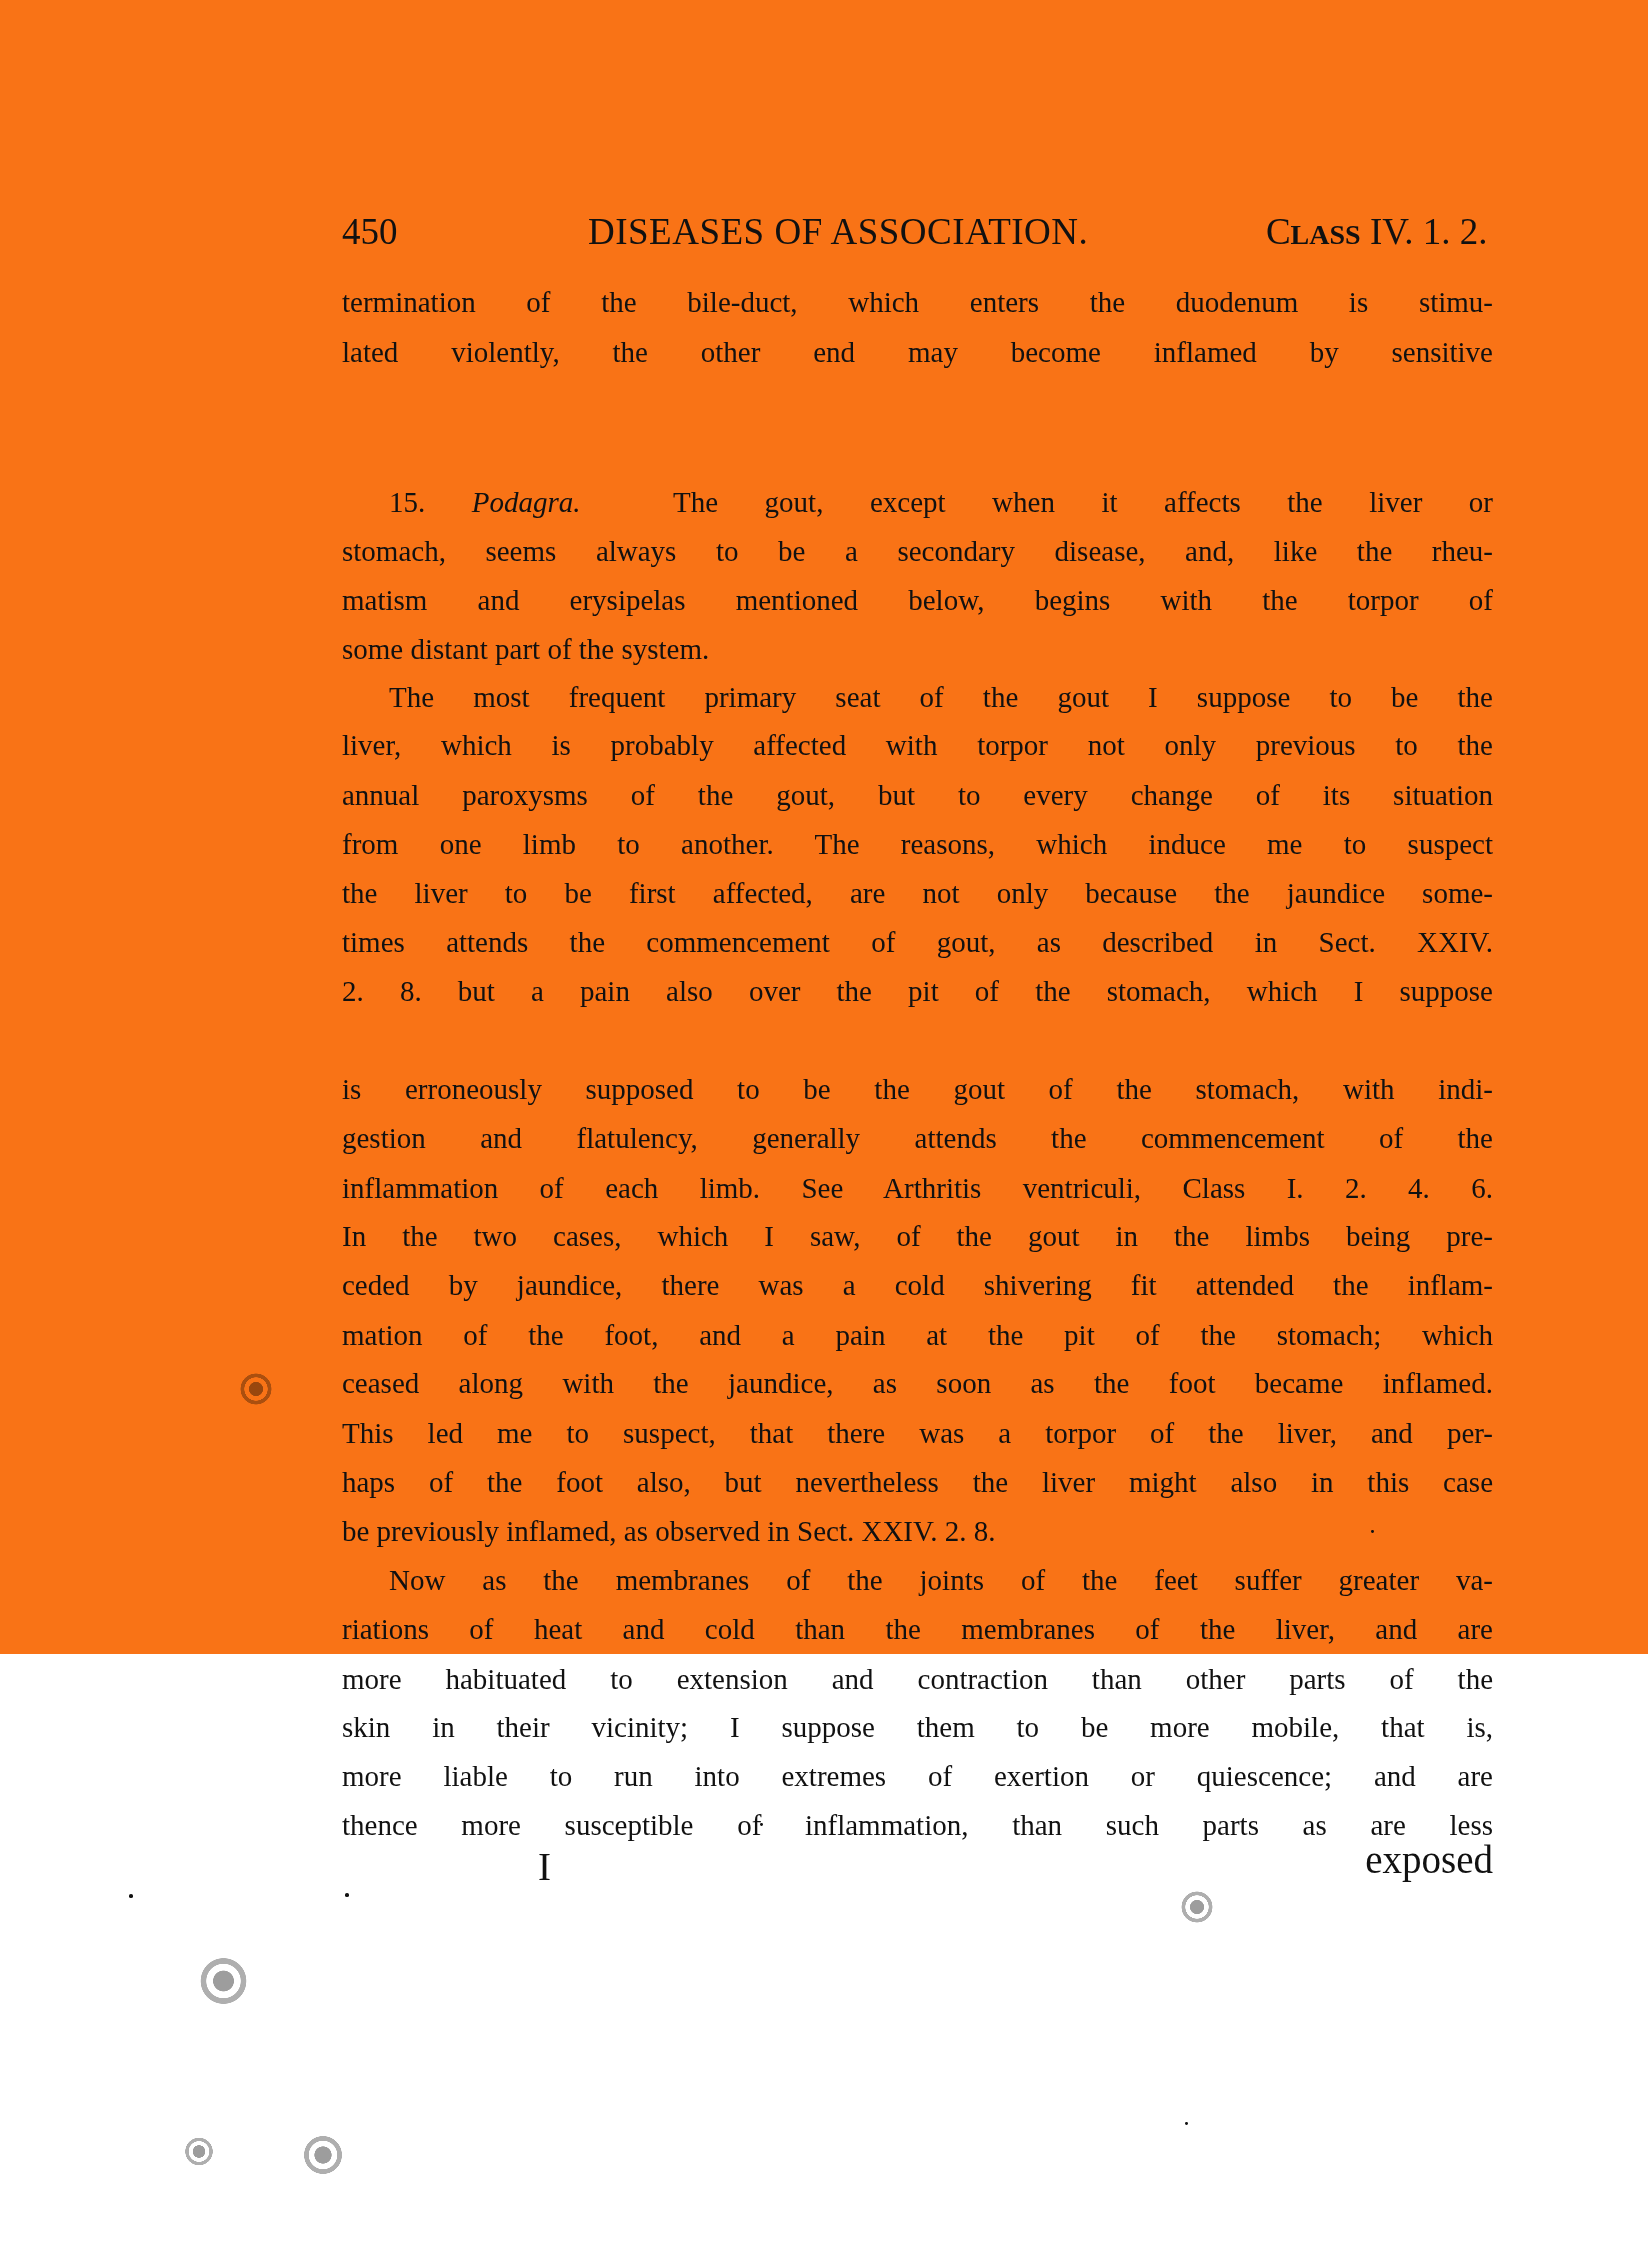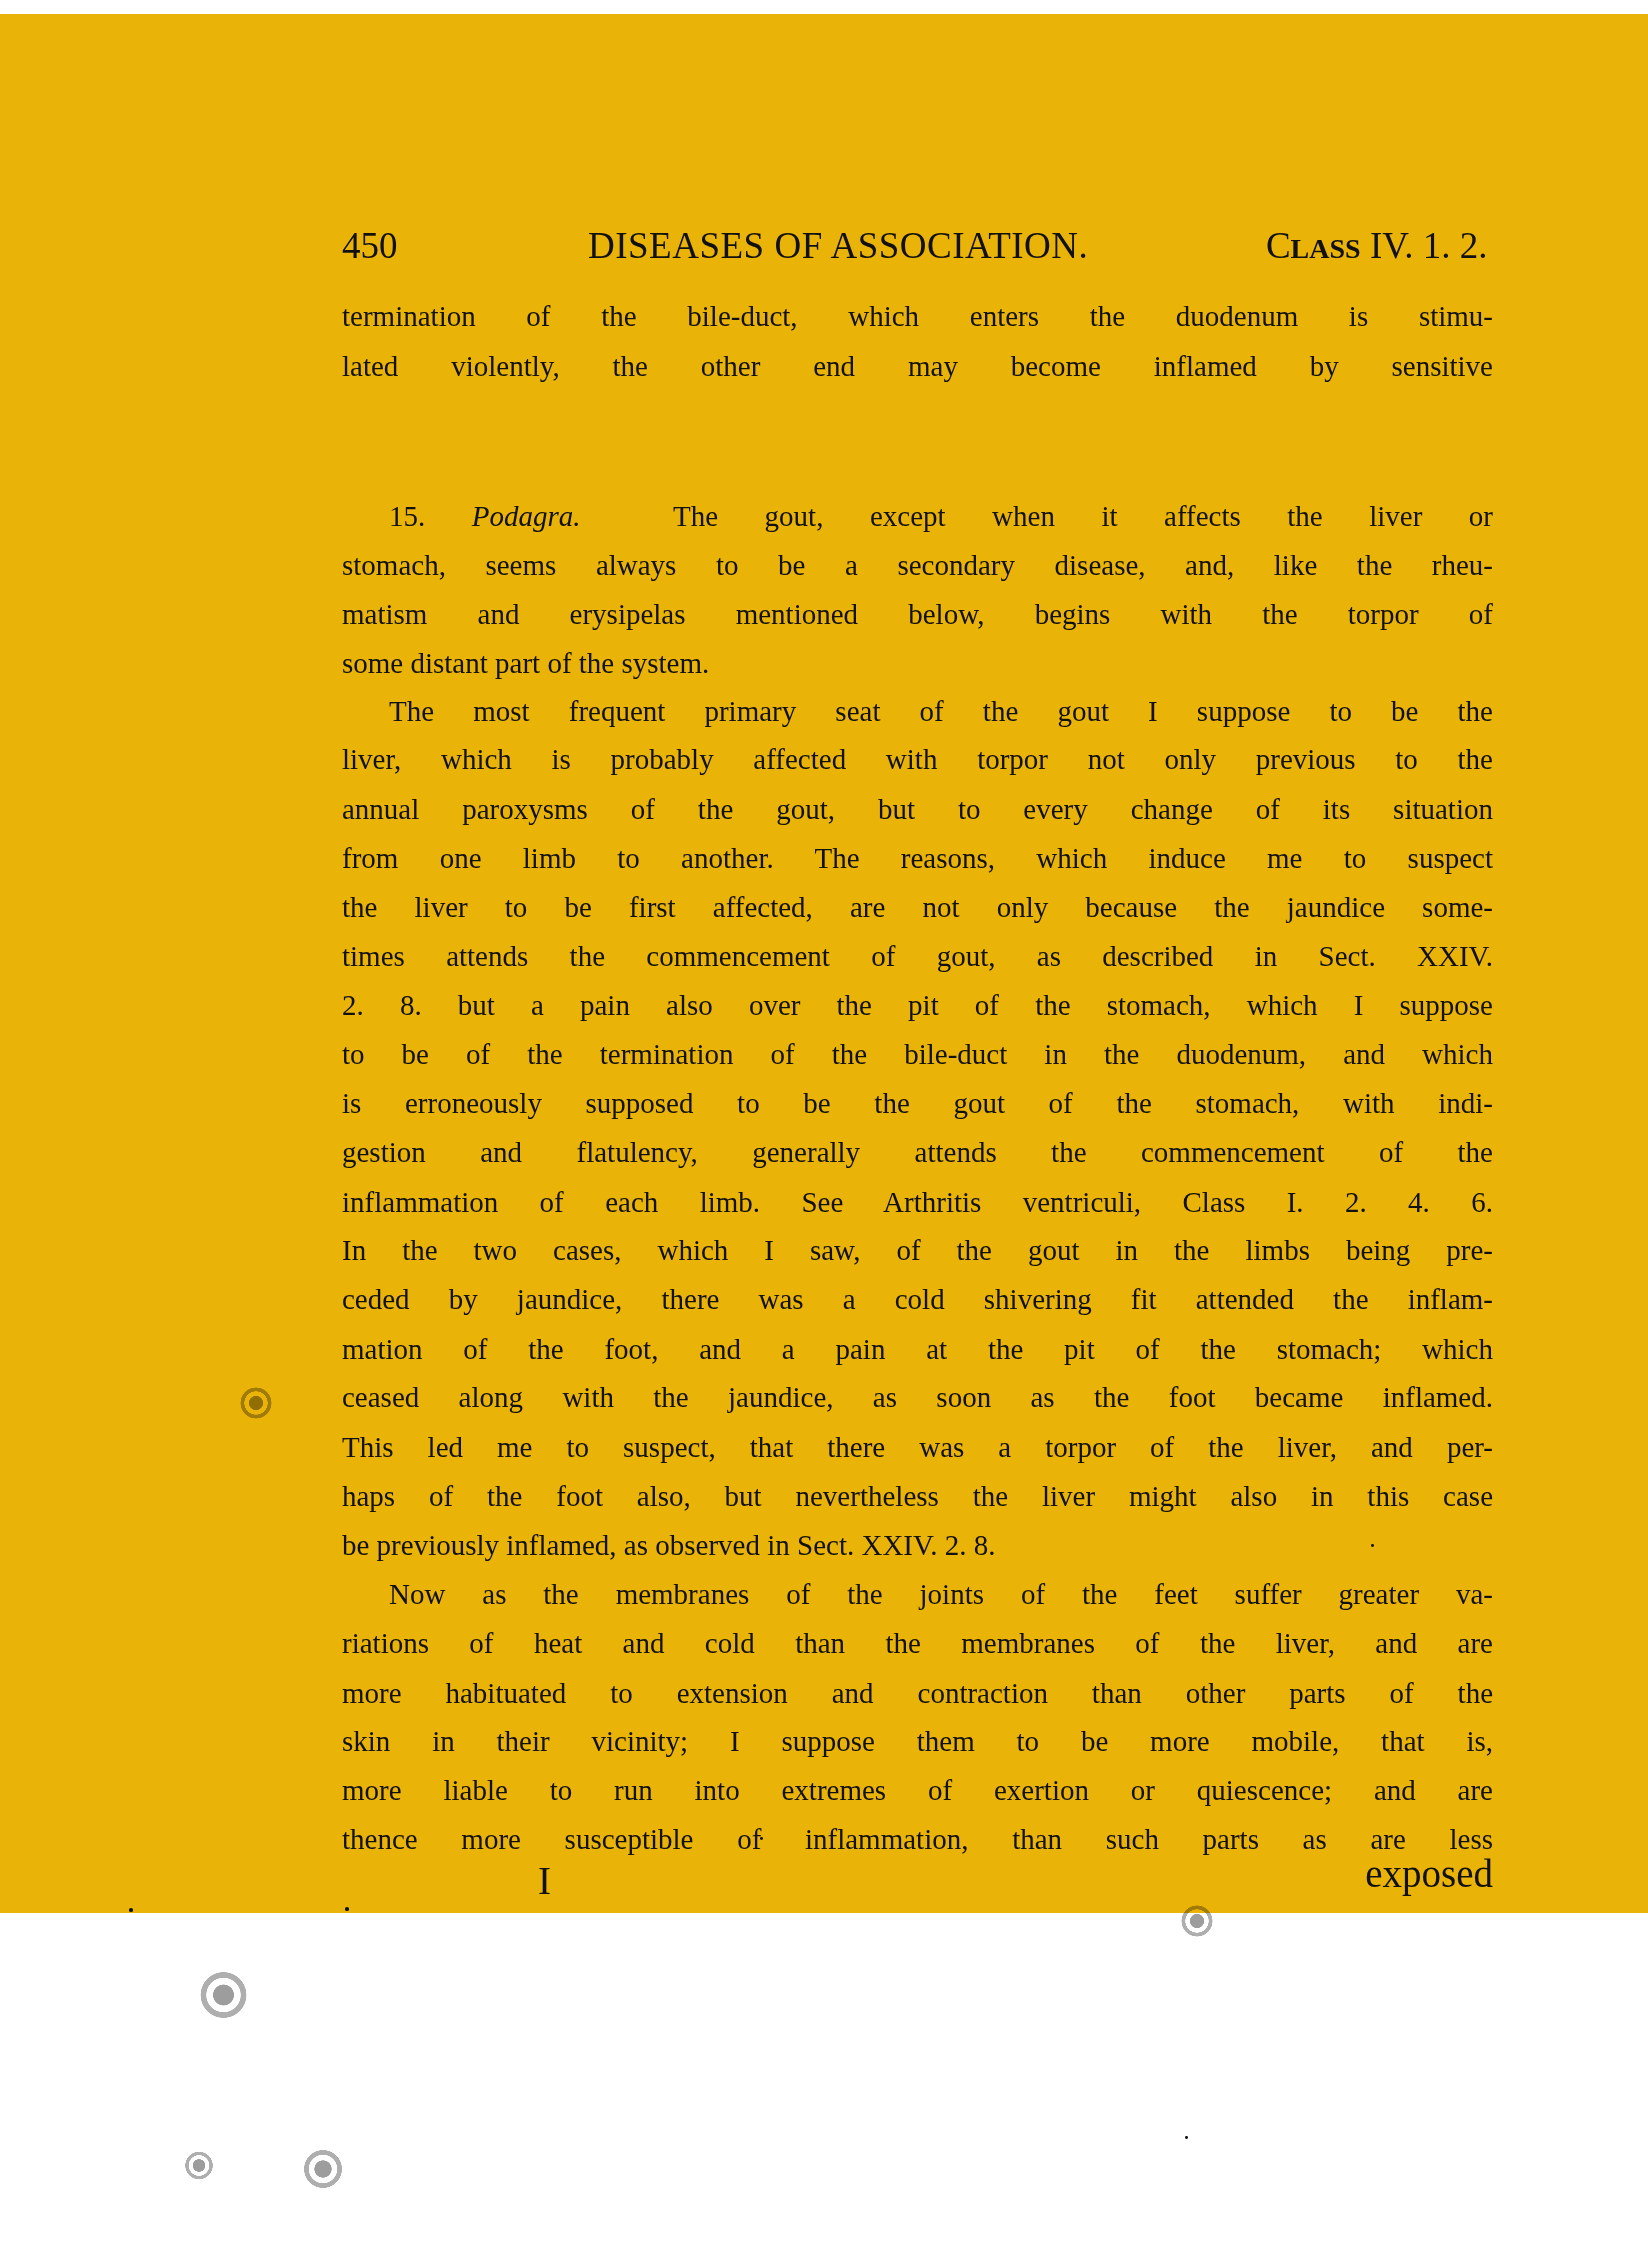--- a/index.html
+++ b/index.html
@@ -1,17 +1,17 @@
 <!DOCTYPE html>
 <html style="font-size:15px"><head>
 <meta charset="utf-8">
 <style>
   html, body { margin: 0; padding: 0; background: #ffffff; }
   body { width: 1649px; height: 2249px; position: relative; overflow: hidden; }
-  .page { position: absolute; left: 0; top: 0; width: 1649px; height: 1899px; background: #eab308; color: #111111; font-family: "Liberation Serif", "DejaVu Serif", serif; margin-top: 14px; }
+  .page { position: absolute; left: 0; top: 0; width: 1649px; height: 1654px; background: #f97316; color: #111111; font-family: "Liberation Serif", "DejaVu Serif", serif; }
   .header { position: absolute; left: 342px; top: 208px; width: 1151px; height: 47px; font-size: 37px; line-height: 47px; }
   .hdr-page { position: absolute; left: 0; top: 0; }
   .hdr-title { position: absolute; left: 246px; top: 0; letter-spacing: 0.5px; }
   .hdr-class { position: absolute; right: 5.6px; top: 0; }
   .hdr-class .sc { font-size: 28px; font-weight: bold; }
   .line { position: absolute; left: 342px; width: 1151px; font-size: 29px; line-height: 49px; height: 49px; white-space: nowrap; overflow: visible; text-align: justify; text-align-last: justify; }
   .line.last { text-align-last: left; }
   .line.indent { left: 389px; width: 1104px; }
   .line em { font-style: italic; }
   .sig { position: absolute; left: 538px; top: 1842px; font-size: 39px; line-height: 49px; }
@@ -38,21 +38,20 @@
   <div class="line" style="top:576px;">matism and erysipelas mentioned below, begins with the torpor of</div>
   <div class="line indent" style="top:673px;">The most frequent primary seat of the gout I suppose to be the</div>
 
   <div class="line last" style="top:625px;">some distant part of the system.</div>
   <div class="line" style="top:721px;">liver, which is probably affected with torpor not only previous to the</div>
   <div class="line" style="top:771px;">annual paroxysms of the gout, but to every change of its situation</div>
   <div class="line" style="top:820px;">from one limb to another. The reasons, which induce me to suspect</div>
   <div class="line" style="top:869px;">the liver to be first affected, are not only because the jaundice some-</div>
   <div class="line" style="top:918px;">times attends the commencement of gout, as described in Sect. XXIV.</div>
   <div class="line" style="top:967px;">2. 8. but a pain also over the pit of the stomach, which I suppose</div>
-  <div class="line" style="top:1016px;">to be of the termination of the bile-duct in the duodenum, and which</div>
   <div class="line" style="top:1065px;">is erroneously supposed to be the gout of the stomach, with indi-</div>
   <div class="line" style="top:1114px;">gestion and flatulency, generally attends the commencement of the</div>
   <div class="line" style="top:1164px;">inflammation of each limb. See Arthritis ventriculi, Class I. 2. 4. 6.</div>
   <div class="line" style="top:1212px;">In the two cases, which I saw, of the gout in the limbs being pre-</div>
   <div class="line" style="top:1261px;">ceded by jaundice, there was a cold shivering fit attended the inflam-</div>
   <div class="line" style="top:1311px;">mation of the foot, and a pain at the pit of the stomach; which</div>
   <div class="line" style="top:1359px;">ceased along with the jaundice, as soon as the foot became inflamed.</div>
   <div class="line" style="top:1409px;">This led me to suspect, that there was a torpor of the liver, and per-</div>
   <div class="line" style="top:1458px;">haps of the foot also, but nevertheless the liver might also in this case</div>
   <div class="line last" style="top:1507px;">be previously inflamed, as observed in Sect. XXIV. 2. 8.</div>

